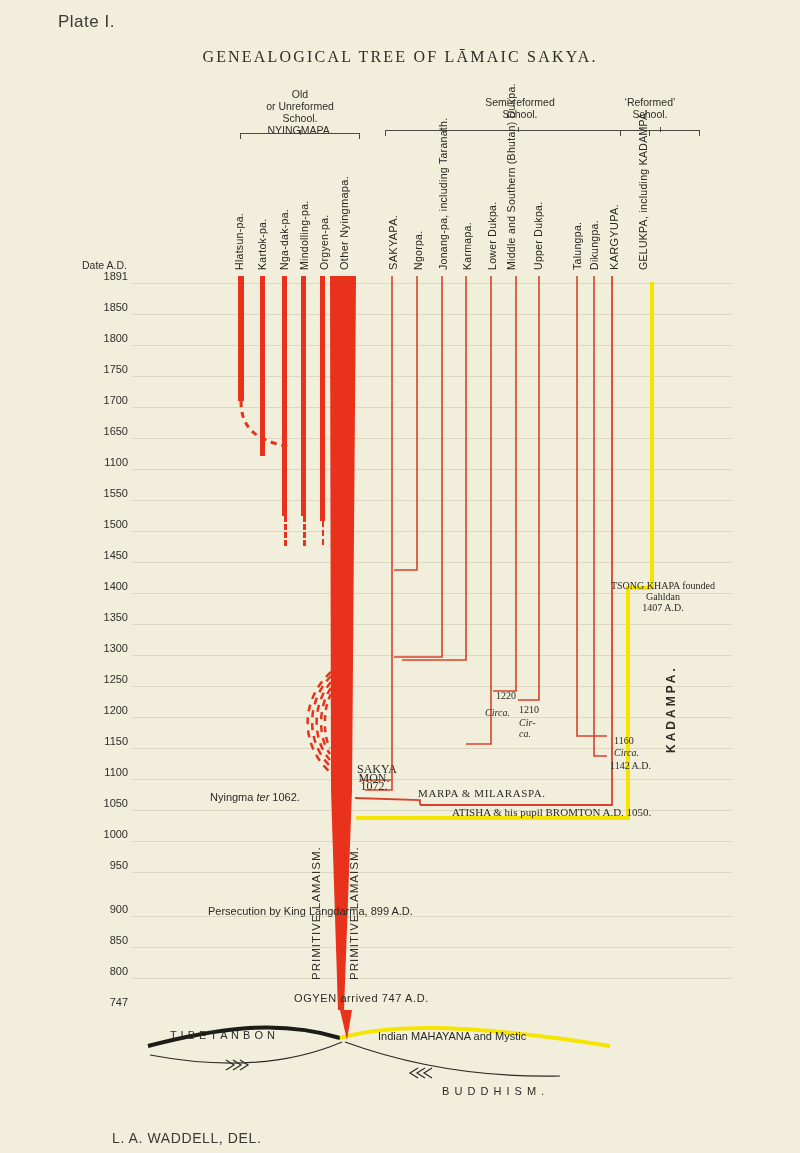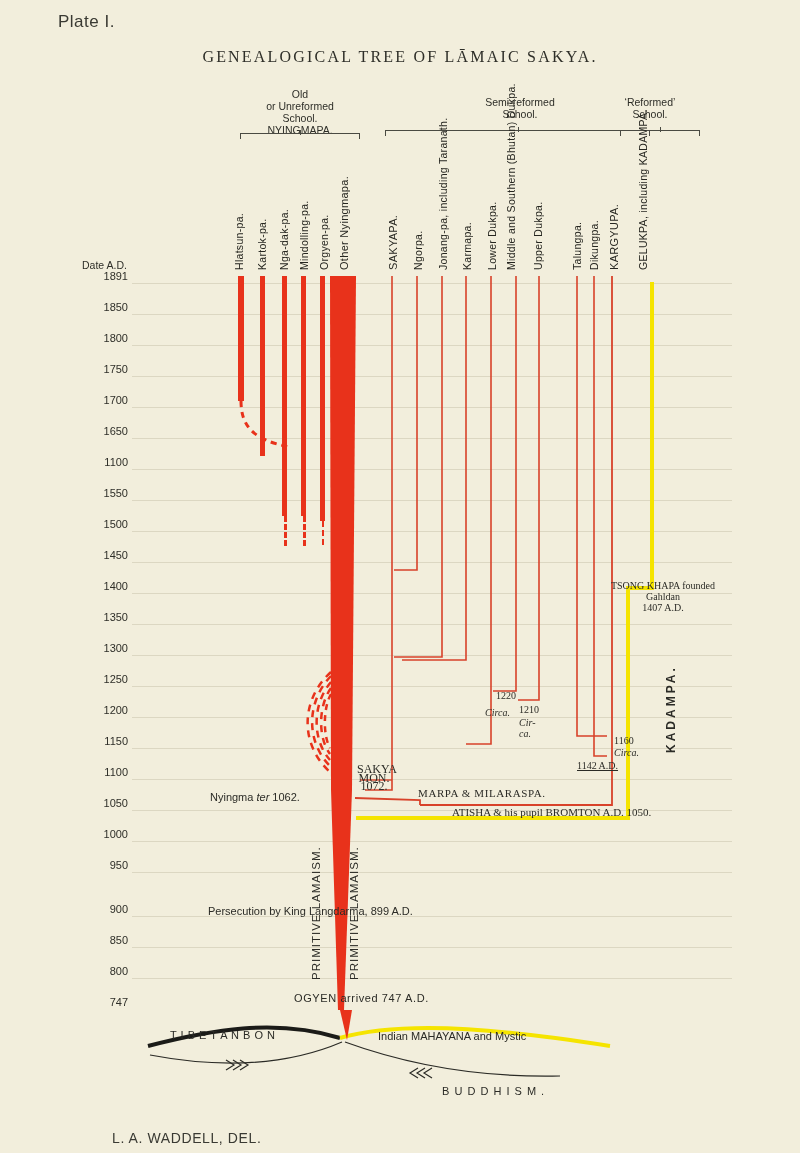--- a/index.html
+++ b/index.html
@@ -259,21 +259,21 @@
 <div class="note serif" style="left:418px;top:787px;letter-spacing:.6px;">MARPA  &amp;  MILARASPA.</div>
 <div class="note serif" style="left:452px;top:806px;"><span>ATISHA</span><span class="tiny"> &amp; his pupil BROMTON A.D. 1050.</span></div>
 
 <div class="note small serif" style="left:496px;top:690px;">1220</div>
 <div class="note small serif ital" style="left:485px;top:707px;">Circa.</div>
 <div class="note small serif" style="left:519px;top:704px;">1210</div>
 <div class="note small serif ital" style="left:519px;top:717px;">Cir-</div>
 <div class="note small serif ital" style="left:519px;top:728px;text-align:center;">ca.</div>
 <div class="note small serif" style="left:614px;top:735px;">1160</div>
 <div class="note small serif ital" style="left:614px;top:747px;">Circa.</div>
-<div class="note small serif" style="left:577px;top:760px;text-decoration:underline;">1142 A.D.</div>
+<div class="note small serif" style="left:610px;top:760px;">1142 A.D.</div>
 
 <div class="vtext" style="left:310px;top:840px;height:140px;">PRIMITIVE LAMAISM.</div>
 <div class="vtext" style="left:348px;top:840px;height:140px;">PRIMITIVE LAMAISM.</div>
 
 <div class="note" style="left:208px;top:905px;">Persecution by King            Langdarma, 899 A.D.</div>
 <div class="note" style="left:294px;top:992px;letter-spacing:.6px;">OGYEN      arrived 747 A.D.</div>
 
 <div class="note" style="left:170px;top:1029px;letter-spacing:.5px;">T I B E T A N     B O N</div>
 <div class="note" style="left:378px;top:1030px;">Indian MAHAYANA and Mystic</div>
 <div class="note" style="left:442px;top:1085px;letter-spacing:1px;">B U D D H I S M .</div>

